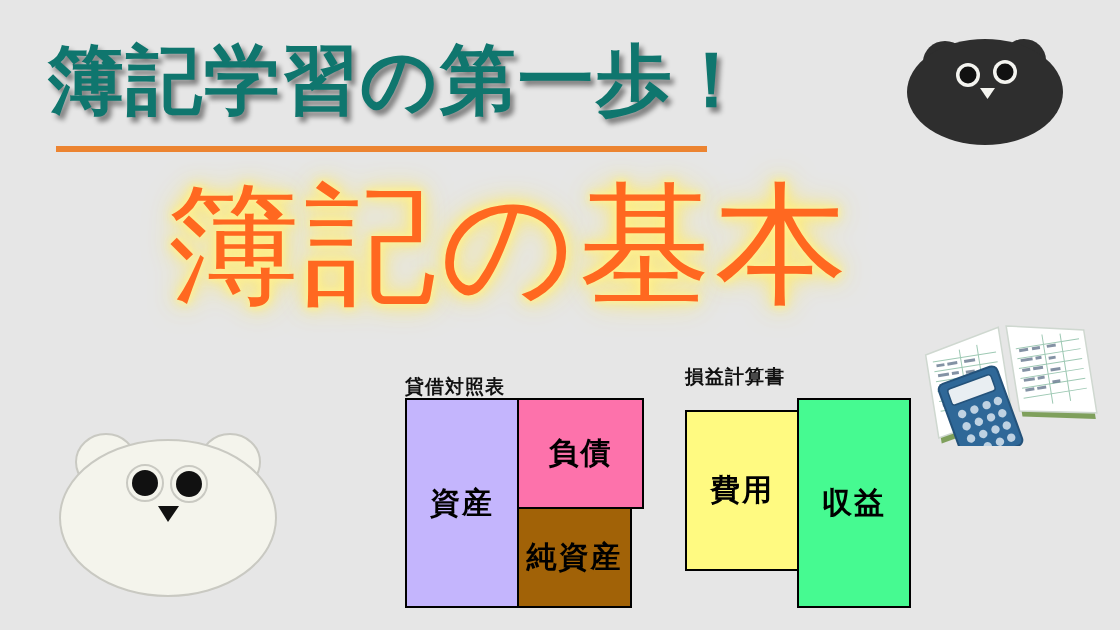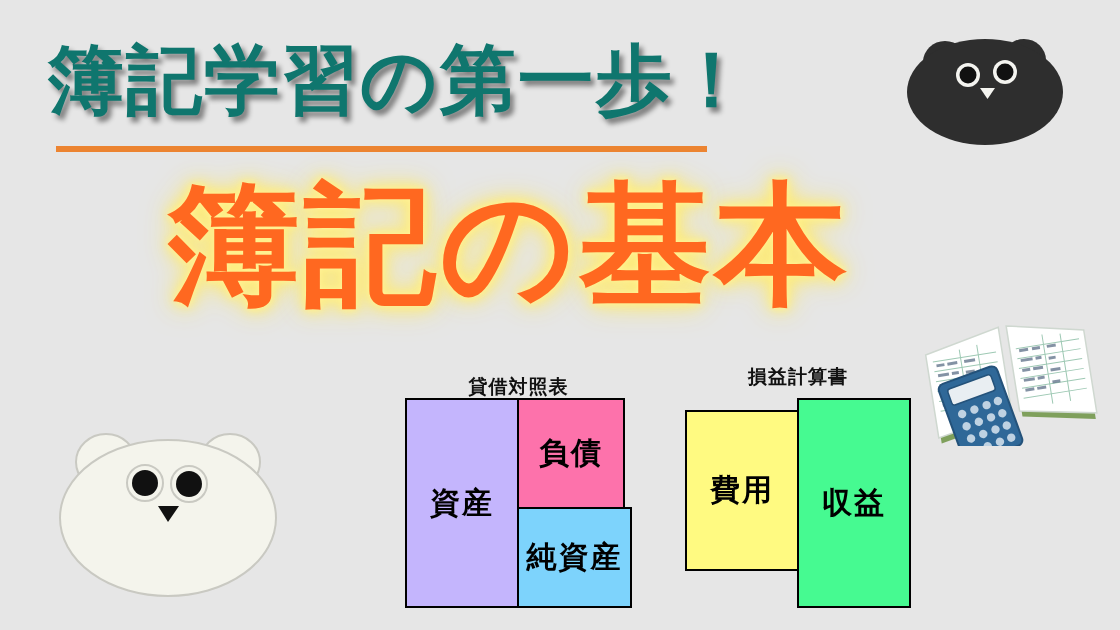--- a/index.html
+++ b/index.html
@@ -22,53 +22,52 @@
     text-shadow:4px 5px 5px rgba(0,0,0,0.45);
     white-space:nowrap;
   }
   .kicker-rule{
     position:absolute;left:56px;top:146px;
     width:651px;height:6px;background:#ec8431;
   }
   .maintitle{
     position:absolute;left:168px;top:178px;
     font-size:132px;line-height:1;
-    font-weight:700;
+    font-weight:400;
     color:#ff6820;
     letter-spacing:4px;
     white-space:nowrap;
     text-shadow:
       0 0 6px #fff39a,
       0 0 12px #ffee80,
       0 0 20px #ffe96b,
       0 0 30px rgba(255,233,107,.85);
   }
 
   
   .stmt-label{
     position:absolute;
     font-size:19px;font-weight:700;color:#111;
     letter-spacing:1px;white-space:nowrap;
-    text-align:center;
   }
   .bs-label{left:405px;top:374px;width:227px;}
   .pl-label{left:685px;top:364px;width:226px;}
 
   .box{
     position:absolute;
     border:2px solid #000;
     box-sizing:border-box;
     display:flex;align-items:center;justify-content:center;
   }
   .box span{
     font-size:30px;font-weight:700;color:#000;letter-spacing:2px;
   }
   .assets     {left:405px;top:398px;width:114px;height:210px;background:#c4b5fd;}
-  .liabilities{left:517px;top:398px;width:108px;height:111px;background:#fd72ab;}
-  .equity     {left:517px;top:507px;width:115px;height:101px;background:#7dd3fc;}
+  .liabilities{left:517px;top:398px;width:127px;height:111px;background:#fd72ab;}
+  .equity     {left:517px;top:507px;width:115px;height:101px;background:#a16207;}
   .expenses   {left:685px;top:410px;width:114px;height:161px;background:#fffa81;z-index:3;}
   .revenue    {left:797px;top:398px;width:114px;height:210px;background:#46fa91;z-index:2;align-items:center;}
 
   
   .mascot{position:absolute;}
 
   
   .art-book{position:absolute;left:920px;top:306px;}
 </style>
 </head>

